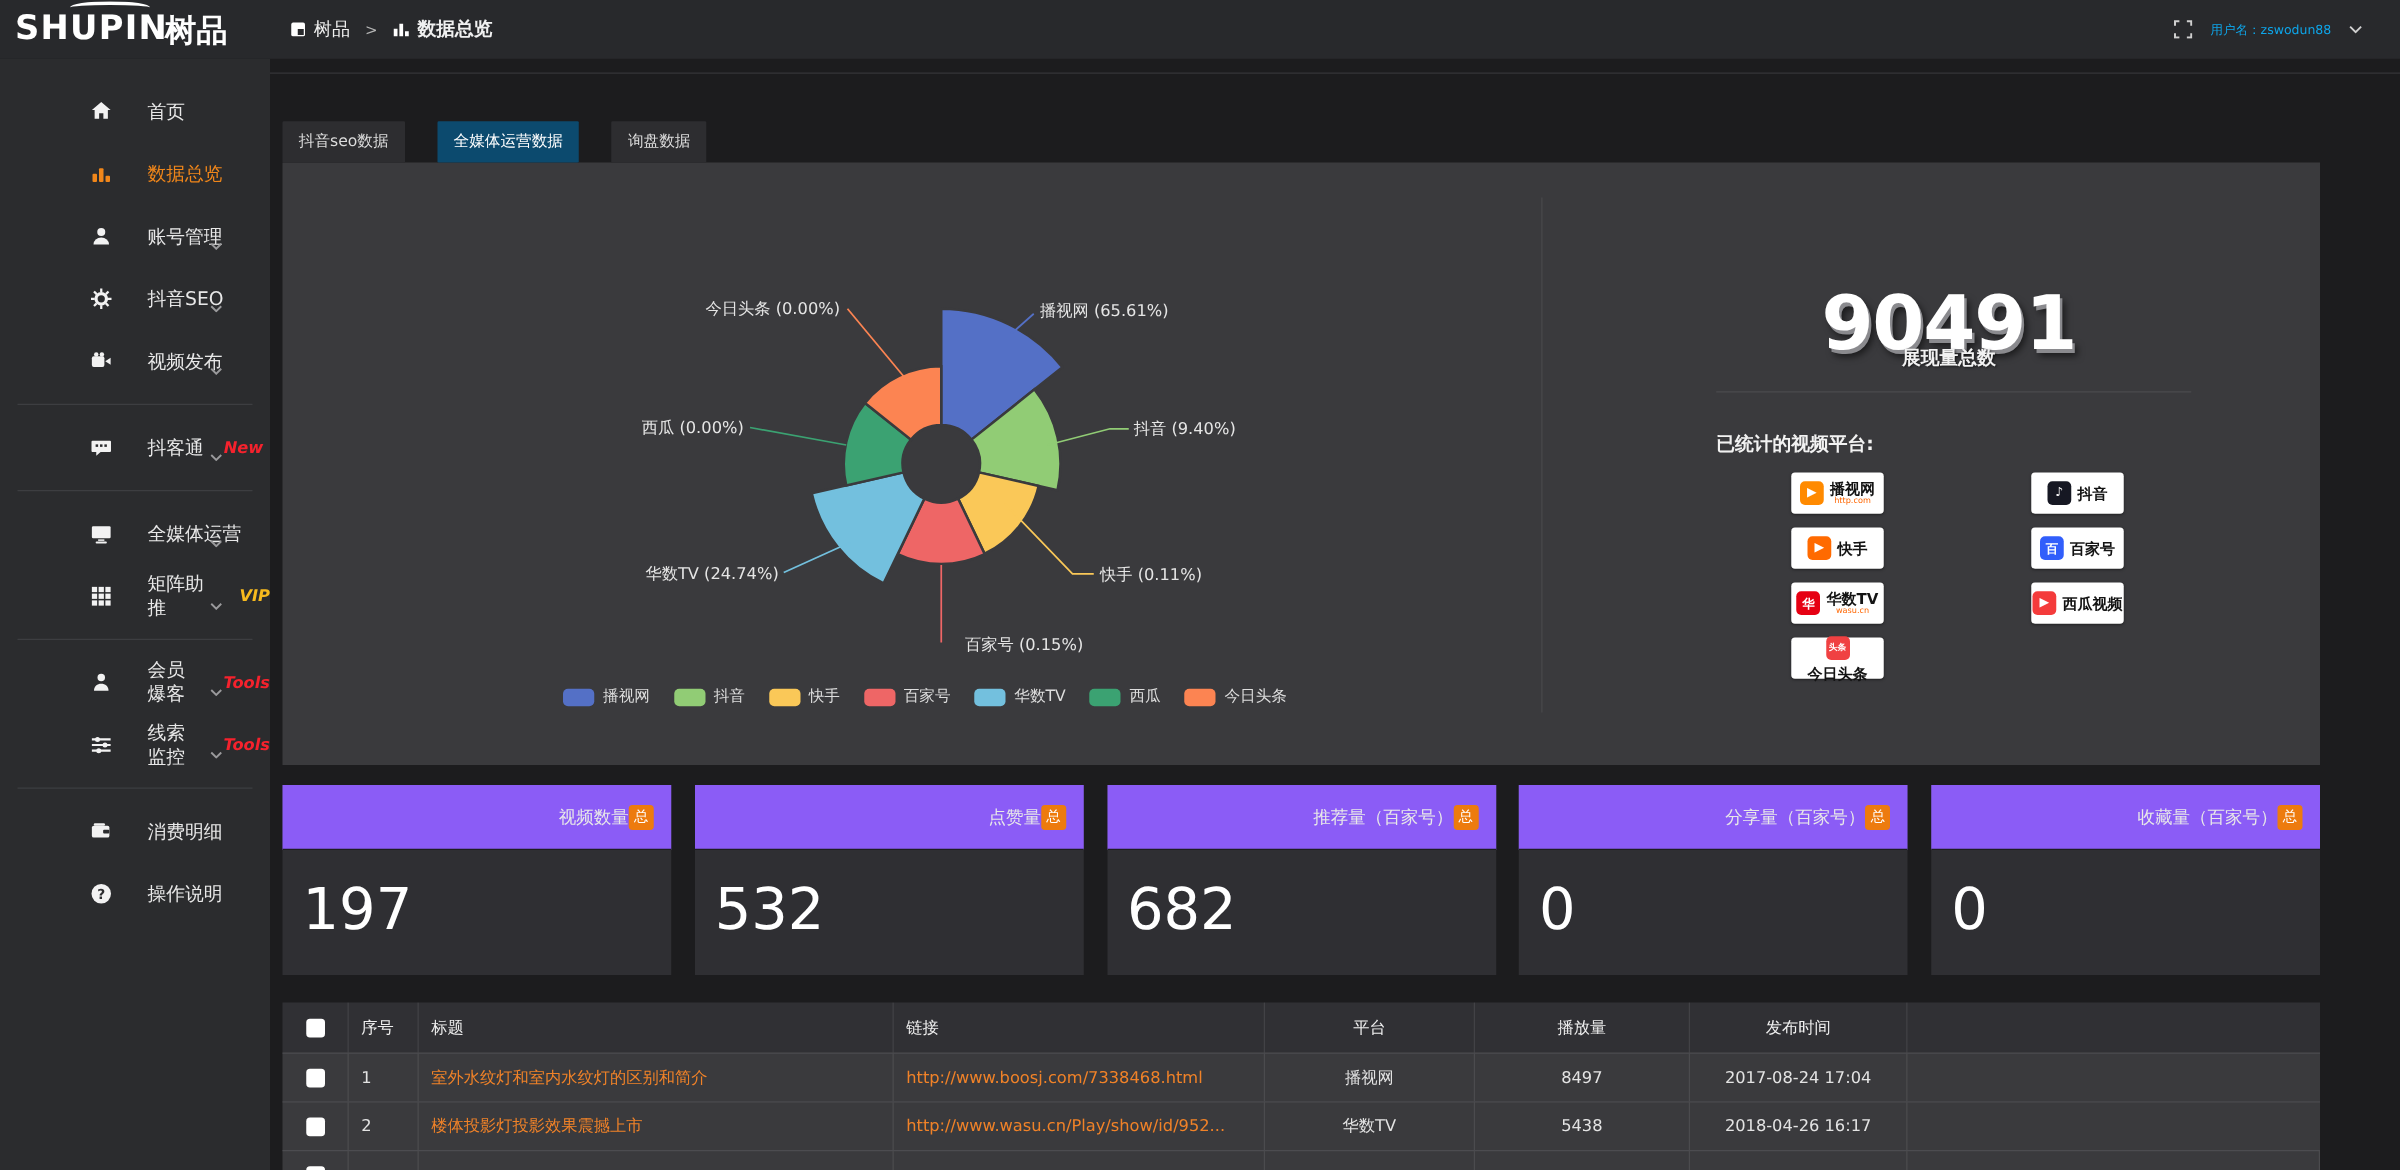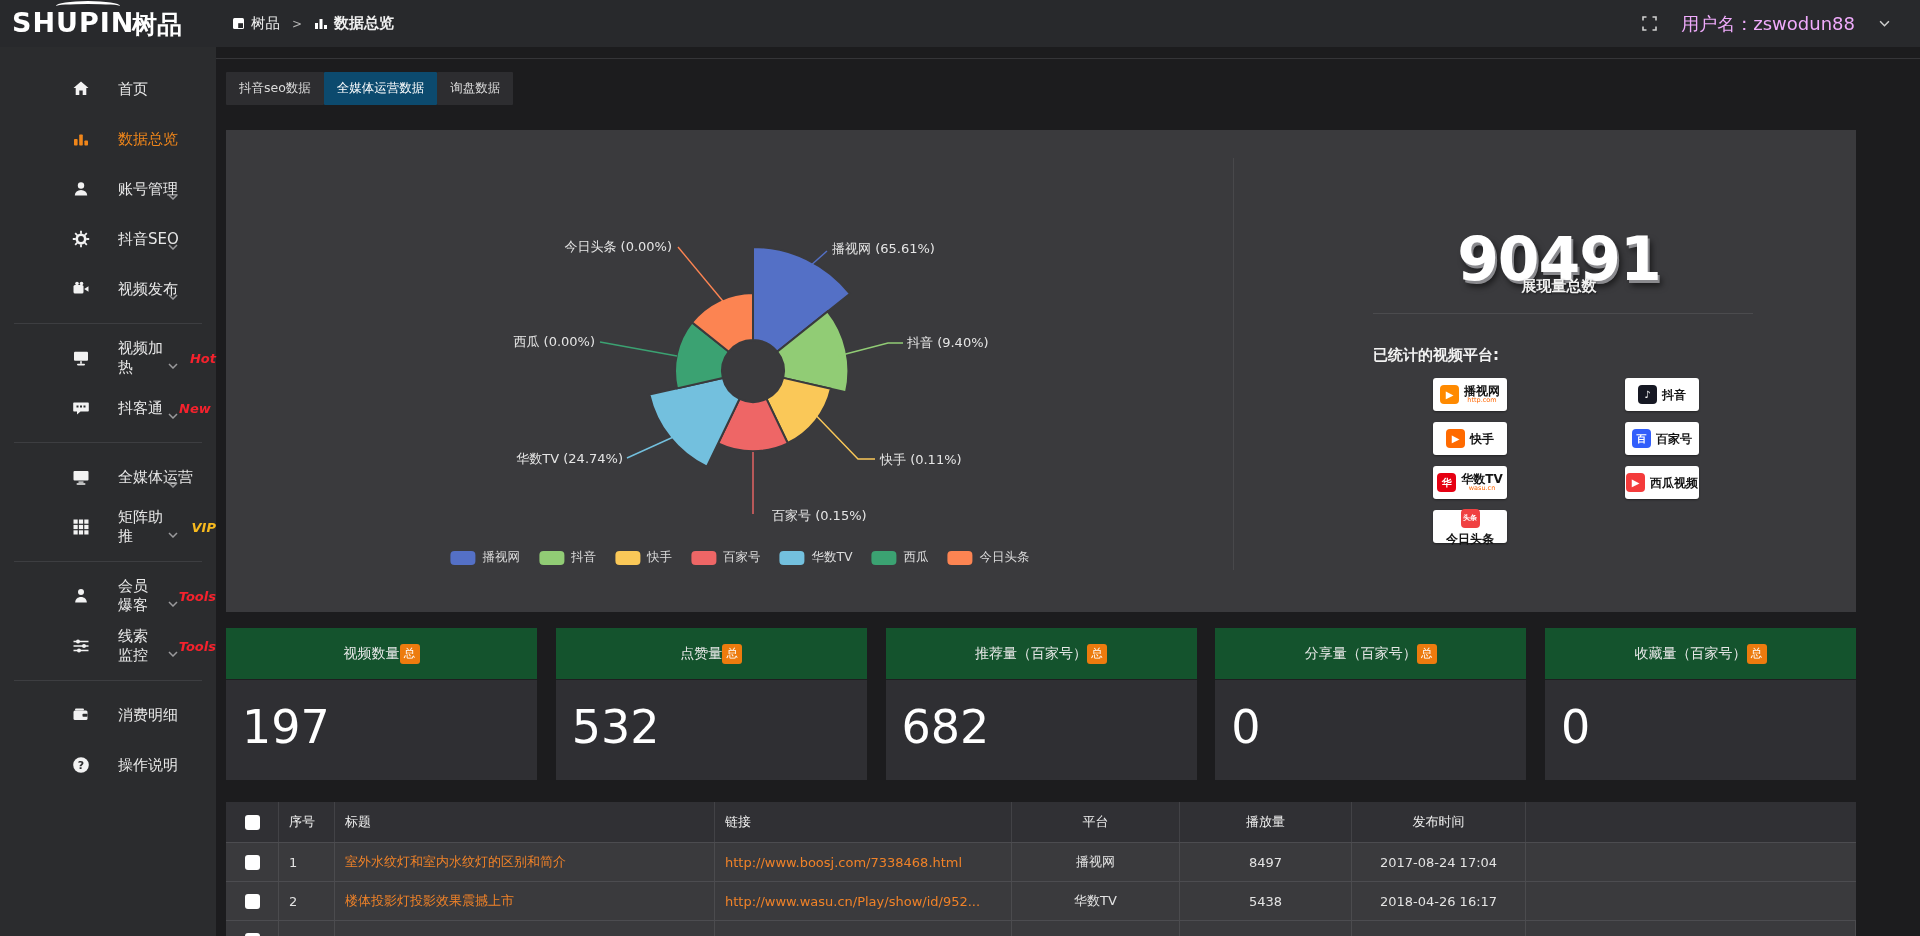--- a/index.html
+++ b/index.html
@@ -11,36 +11,36 @@
   
   .hdr { position:absolute; top:0; left:0; width:1920px; height:47px; background:#28292c; z-index:6; display:flex; align-items:center; }
   .logo { position:relative; width:216px; height:47px; flex:0 0 216px; cursor:pointer; }
   .logo-en { position:absolute; left:12px; top:7px; font-size:27px; font-weight:bold; color:#fff; letter-spacing:1px; }
   .logo-cn { position:absolute; left:132px; top:8px; font-size:25px; font-weight:bold; color:#fff; }
   .logo-arc { position:absolute; left:56px; top:1px; width:64px; height:10px; border-top:3px solid #fff; border-radius:50%; }
   .crumb { display:flex; align-items:center; margin-left:16px; font-size:14.5px; color:#f0f0f0; }
   .crumb svg { margin-right:6px; }
   .crumb-sep { margin:0 12px; color:#b5b5b5; font-size:12px; }
   .crumb-cur { font-weight:bold; font-size:15px; }
-  .user { position:absolute; right:30px; top:0; height:47px; display:flex; align-items:center; gap:24px; font-size:18px; color:#f0abfc; }
+  .user { position:absolute; right:30px; top:0; height:47px; display:flex; align-items:center; gap:14px; font-size:10px; color:#0ea5e9; }
   .user .uname { cursor:pointer; }
   .hdr-line { position:absolute; left:216px; top:58px; width:1704px; height:1px; background:#353538; }
   
   .sidebar { position:absolute; top:47px; left:0; width:216px; height:889px; background:#2b2c2e; z-index:5; }
   .nav { padding-top:17px; }
   .nav-item { height:50px; display:flex; align-items:center; padding-left:70px; position:relative; font-size:15px; color:#e8e8e8; cursor:pointer; }
   .nav-ic { width:22px; height:20px; margin-right:26px; flex:0 0 22px; display:flex; align-items:center; justify-content:center; color:#f2f2f2; }
   .nav-item.active { color:#F0861A; }
   .nav-item.active .nav-ic { color:#F0861A; }
   .nav-badge { margin-left:16px; font-size:13px; font-weight:bold; font-style:italic; }
   .nav-chev { position:absolute; right:38px; top:22px; }
   .nav-div { height:19px; display:flex; align-items:center; padding:0 14px; }
   .nav-div i { display:block; width:100%; height:1px; background:#3d3e41; }
   
-  .tabs { position:absolute; left:226px; top:72px; display:flex; gap:0; z-index:2; }
+  .tabs { position:absolute; left:226px; top:97px; display:flex; gap:26px; z-index:2; }
   .tab { height:33px; display:flex; align-items:center; padding:0 13px; background:#2d2d30; font-size:12.5px; color:#dcdcdc; cursor:pointer; border-radius:1px; }
   .tab.active { background:#0c4a6e; color:#fff; font-weight:normal; }
   
   .panel { position:absolute; left:226px; top:130px; width:1630px; height:482px; background:#3a3a3d; }
   .panel svg.rose { position:absolute; left:0; top:0; }
   .legend { position:absolute; left:514px; top:419px; transform:translateX(-50%); display:flex; gap:19px; align-items:center; white-space:nowrap; }
   .legend-item { display:flex; align-items:center; gap:7px; font-size:12.5px; color:#ddd; cursor:pointer; }
   .sw { width:25px; height:14px; border-radius:4px; }
   .vdiv { position:absolute; left:1007px; top:28px; width:1px; height:412px; background:#48484b; }
   .total-num { position:absolute; left:1333px; top:62px; transform:translateX(-50%); font-size:60px; font-weight:bold; color:#fff; letter-spacing:-1px;
@@ -49,21 +49,21 @@
     text-shadow:1px 1px 2px rgba(0,0,0,.6); }
   .total-hr { position:absolute; left:1147px; top:183px; width:380px; height:1px; background:#4b4b4e; }
   .plat-label { position:absolute; left:1147px; top:216px; font-size:15px; font-weight:bold; color:#f2f2f2;text-align:center; }
   .plat-badge { position:absolute; width:74px; height:33px; background:#fff; border-radius:3px; display:flex; align-items:center; justify-content:center; gap:5px; cursor:pointer; box-shadow:0 1px 2px rgba(0,0,0,.4); }
   .chip { width:19px; height:19px; border-radius:4px; color:#fff; display:flex; align-items:center; justify-content:center; font-size:10px; font-weight:bold; flex:0 0 19px; }
   .pname { font-size:12px; font-weight:bold; color:#141414; line-height:12px; }
   .psub { font-size:6.5px; color:#f60; line-height:7px; }
   
   .cards { position:absolute; left:226px; top:628px; width:1630px; display:flex; justify-content:space-between; }
   .card { width:311px; height:152px; background:#2f2f33; }
-  .card-hd { height:52px; background:#14532d; border-bottom:1px solid #1e1e20; display:flex; align-items:center; justify-content:center; padding:0 14px; }
+  .card-hd { height:52px; background:#8b5cf6; border-bottom:1px solid #1e1e20; display:flex; align-items:center; justify-content:flex-end; padding:0 14px; }
   .card-title { font-size:14px; color:#e8e8e8; }
   .tot { width:20px; height:20px; background:#ED7B0E; color:#fff; font-size:11.5px; border-radius:3px; display:flex; align-items:center; justify-content:center; }
   .card-num { padding:20px 16px 0; font-size:46px; color:#fff; }
   
   .tbl { position:absolute; left:226px; top:802px; width:1630px; }
   .trow { display:flex; height:39px; background:#3a3a3d; border-top:1px solid #4c4c50; }
   .trow.head { height:40px; background:#303034; border-top:none; }
   .tc { display:flex; align-items:center; font-size:13px; color:#e3e3e3; border-right:1px solid rgba(255,255,255,.09); padding:0 10px; overflow:hidden; white-space:nowrap; }
   .tc.c { justify-content:center; }
   .tc.last { border-right:none; }
@@ -163,34 +163,20 @@
         <span class="nav-chev"><svg width="10" height="6" viewBox="0 0 10 6">
             <path d="M1 1l4 4 4-4" stroke="#9a9a9c" stroke-width="1.5" fill="none"></path>
           </svg></span>
       </div>
       <div class="nav-div">
         <i></i>
       </div>
       <div class="nav-item">
         <span class="nav-ic">
           <svg width="18" height="18" viewBox="0 0 18 18" fill="currentColor">
-            <rect x="2" y="2.8" width="14" height="9" rx="1"></rect>
-            <rect x="8.2" y="12.2" width="1.6" height="2.6"></rect>
-            <rect x="5" y="14.8" width="8" height="1.6" rx="0.8"></rect>
-          </svg>
-        </span>
-        <span class="nav-label">视频加热</span>
-        <span class="nav-badge" style="color:#F5222D">Hot</span>
-        <span class="nav-chev"><svg width="10" height="6" viewBox="0 0 10 6">
-            <path d="M1 1l4 4 4-4" stroke="#9a9a9c" stroke-width="1.5" fill="none"></path>
-          </svg></span>
-      </div>
-      <div class="nav-item">
-        <span class="nav-ic">
-          <svg width="18" height="18" viewBox="0 0 18 18" fill="currentColor">
             <path d="M2 3.5h14a.8.8 0 0 1 .8.8v7.4a.8.8 0 0 1-.8.8H8.5L5 15.6V12.5H2a.8.8 0 0 1-.8-.8V4.3a.8.8 0 0 1 .8-.8z"></path>
             <rect x="4.5" y="6.5" width="2" height="2" fill="#2b2c2e"></rect>
             <rect x="8" y="6.5" width="2" height="2" fill="#2b2c2e"></rect>
             <rect x="11.5" y="6.5" width="2" height="2" fill="#2b2c2e"></rect>
           </svg>
         </span>
         <span class="nav-label">抖客通</span>
         <span class="nav-badge" style="color:#F5222D">New</span>
         <span class="nav-chev"><svg width="10" height="6" viewBox="0 0 10 6">
             <path d="M1 1l4 4 4-4" stroke="#9a9a9c" stroke-width="1.5" fill="none"></path>

